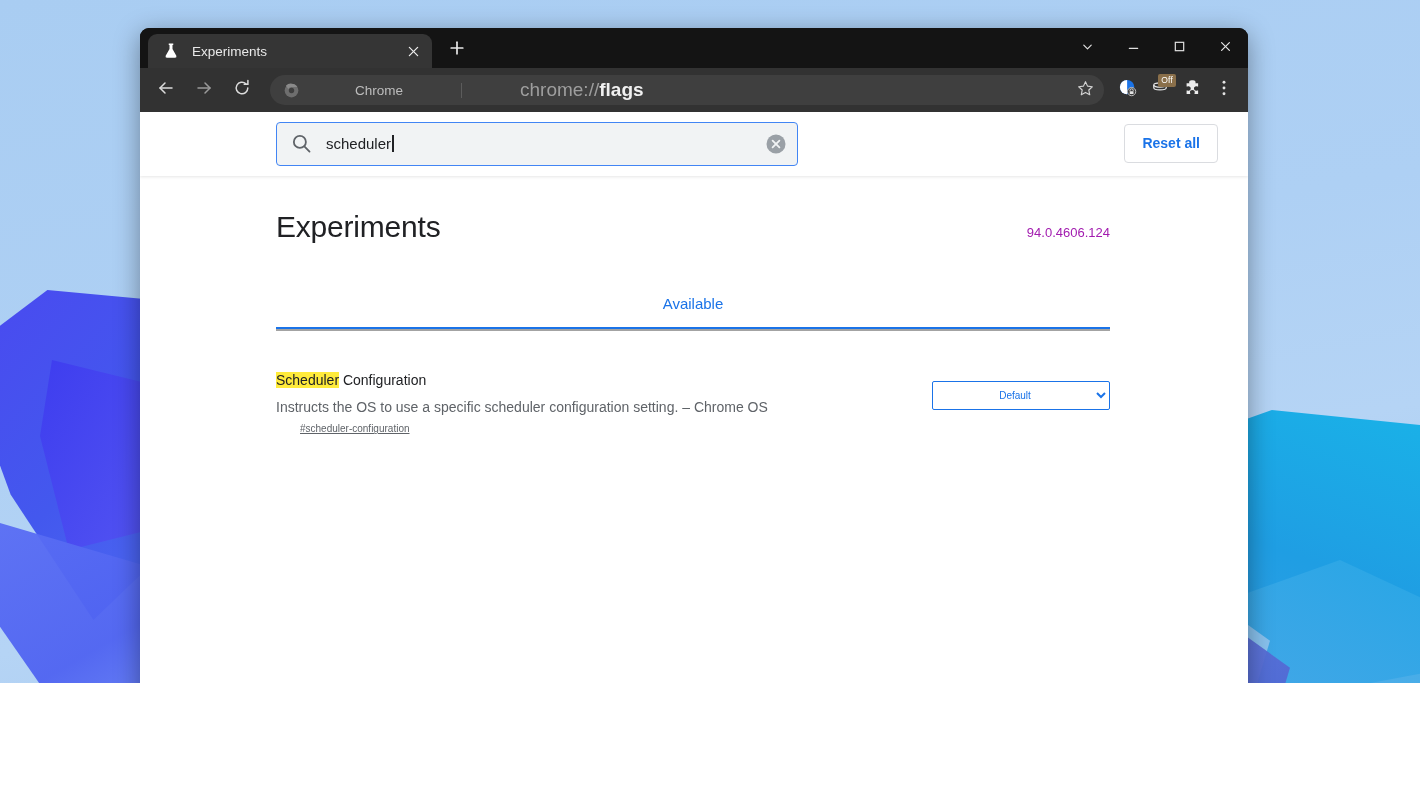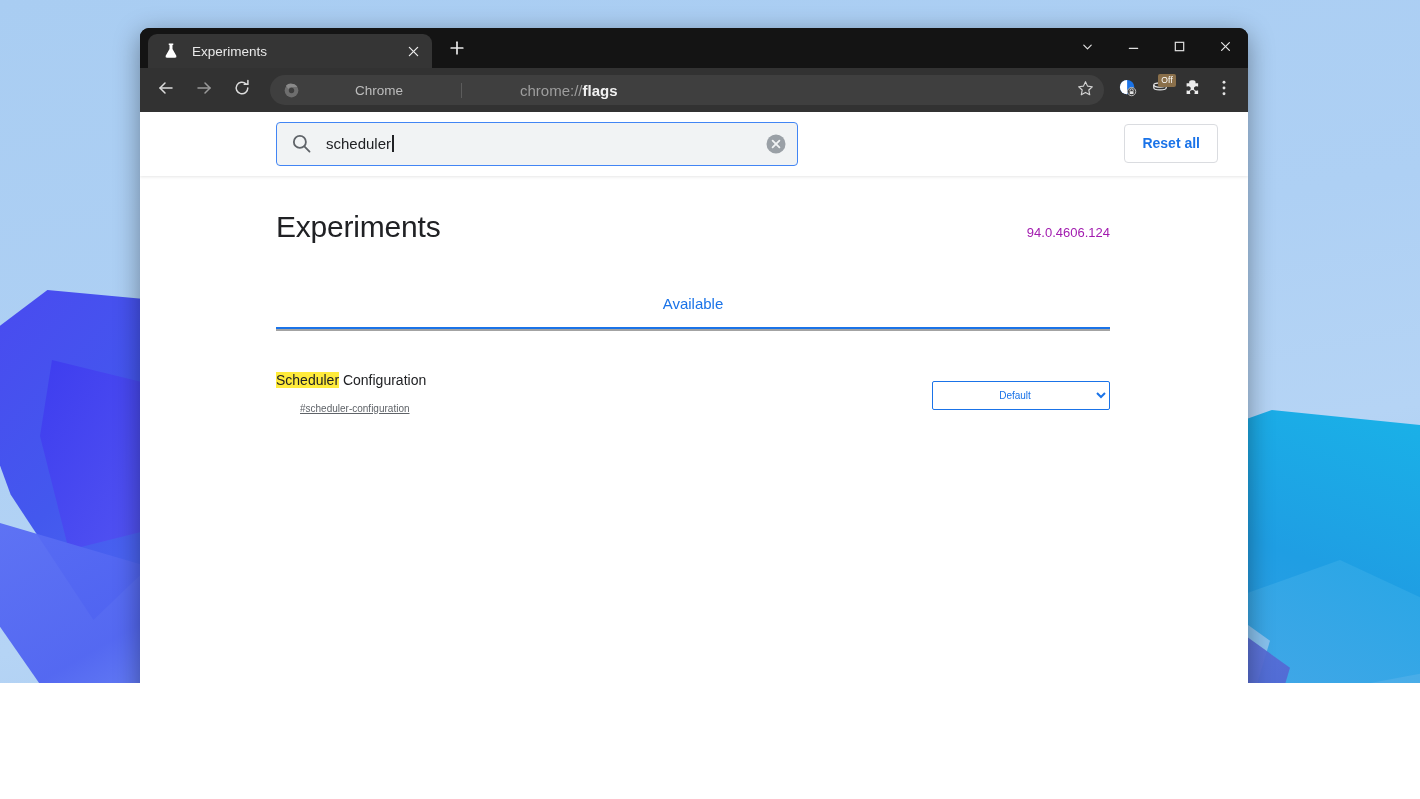--- a/index.html
+++ b/index.html
@@ -176,21 +176,21 @@
     min-width: 0;
     gap: 47px;
   }
   #omnibox .chrome-logo { width: 15px; height: 15px; flex: none; margin-right: 9px; }
   #omnibox .scope-label { color: #bdbdbd; font-size: 13.5px; white-space: nowrap; }
   #omnibox .scope-divider {
     width: 1px; height: 15px; background: #5c5c5c;
     margin: 0 11px; flex: none;
   }
   #omnibox .url-text {
-    color: #9e9e9e; font-size: 15px; white-space: nowrap;
+    color: #9e9e9e; font-size: 19px; white-space: nowrap;
     overflow: hidden; text-overflow: ellipsis;
   }
   #omnibox .url-text b { color: #f1f1f1; font-weight: 600; }
   #omnibox .star-slot { margin-left: auto; display: flex; align-items: center; padding-left: 8px; }
   #omnibox .star-slot svg { width: 17px; height: 17px; }
 
   .tool-icon {
     width: 32px; height: 32px;
     display: flex; align-items: center; justify-content: center;
     border-radius: 50%;
@@ -570,20 +570,21 @@
           </div>
 
           <div id="tab-bar">
             <div class="flags-tab active">Available</div>
           </div>
 
           <div id="experiments-list">
             <div class="experiment">
               <div class="exp-text">
                 <div class="exp-title"><mark>Scheduler</mark><span> Configuration</span></div>
+                <div class="exp-desc">Instructs the OS to use a specific scheduler configuration setting. – Chrome OS</div>
                 <a class="exp-permalink">#scheduler-configuration</a>
               </div>
               <div class="exp-control">
                 <select class="exp-select"><option>Default</option><option>Disabled</option><option>Enabled</option><option>Conservative</option><option>Performance</option></select>
               </div>
             </div>
           </div>
 
         </div>
       </div>

